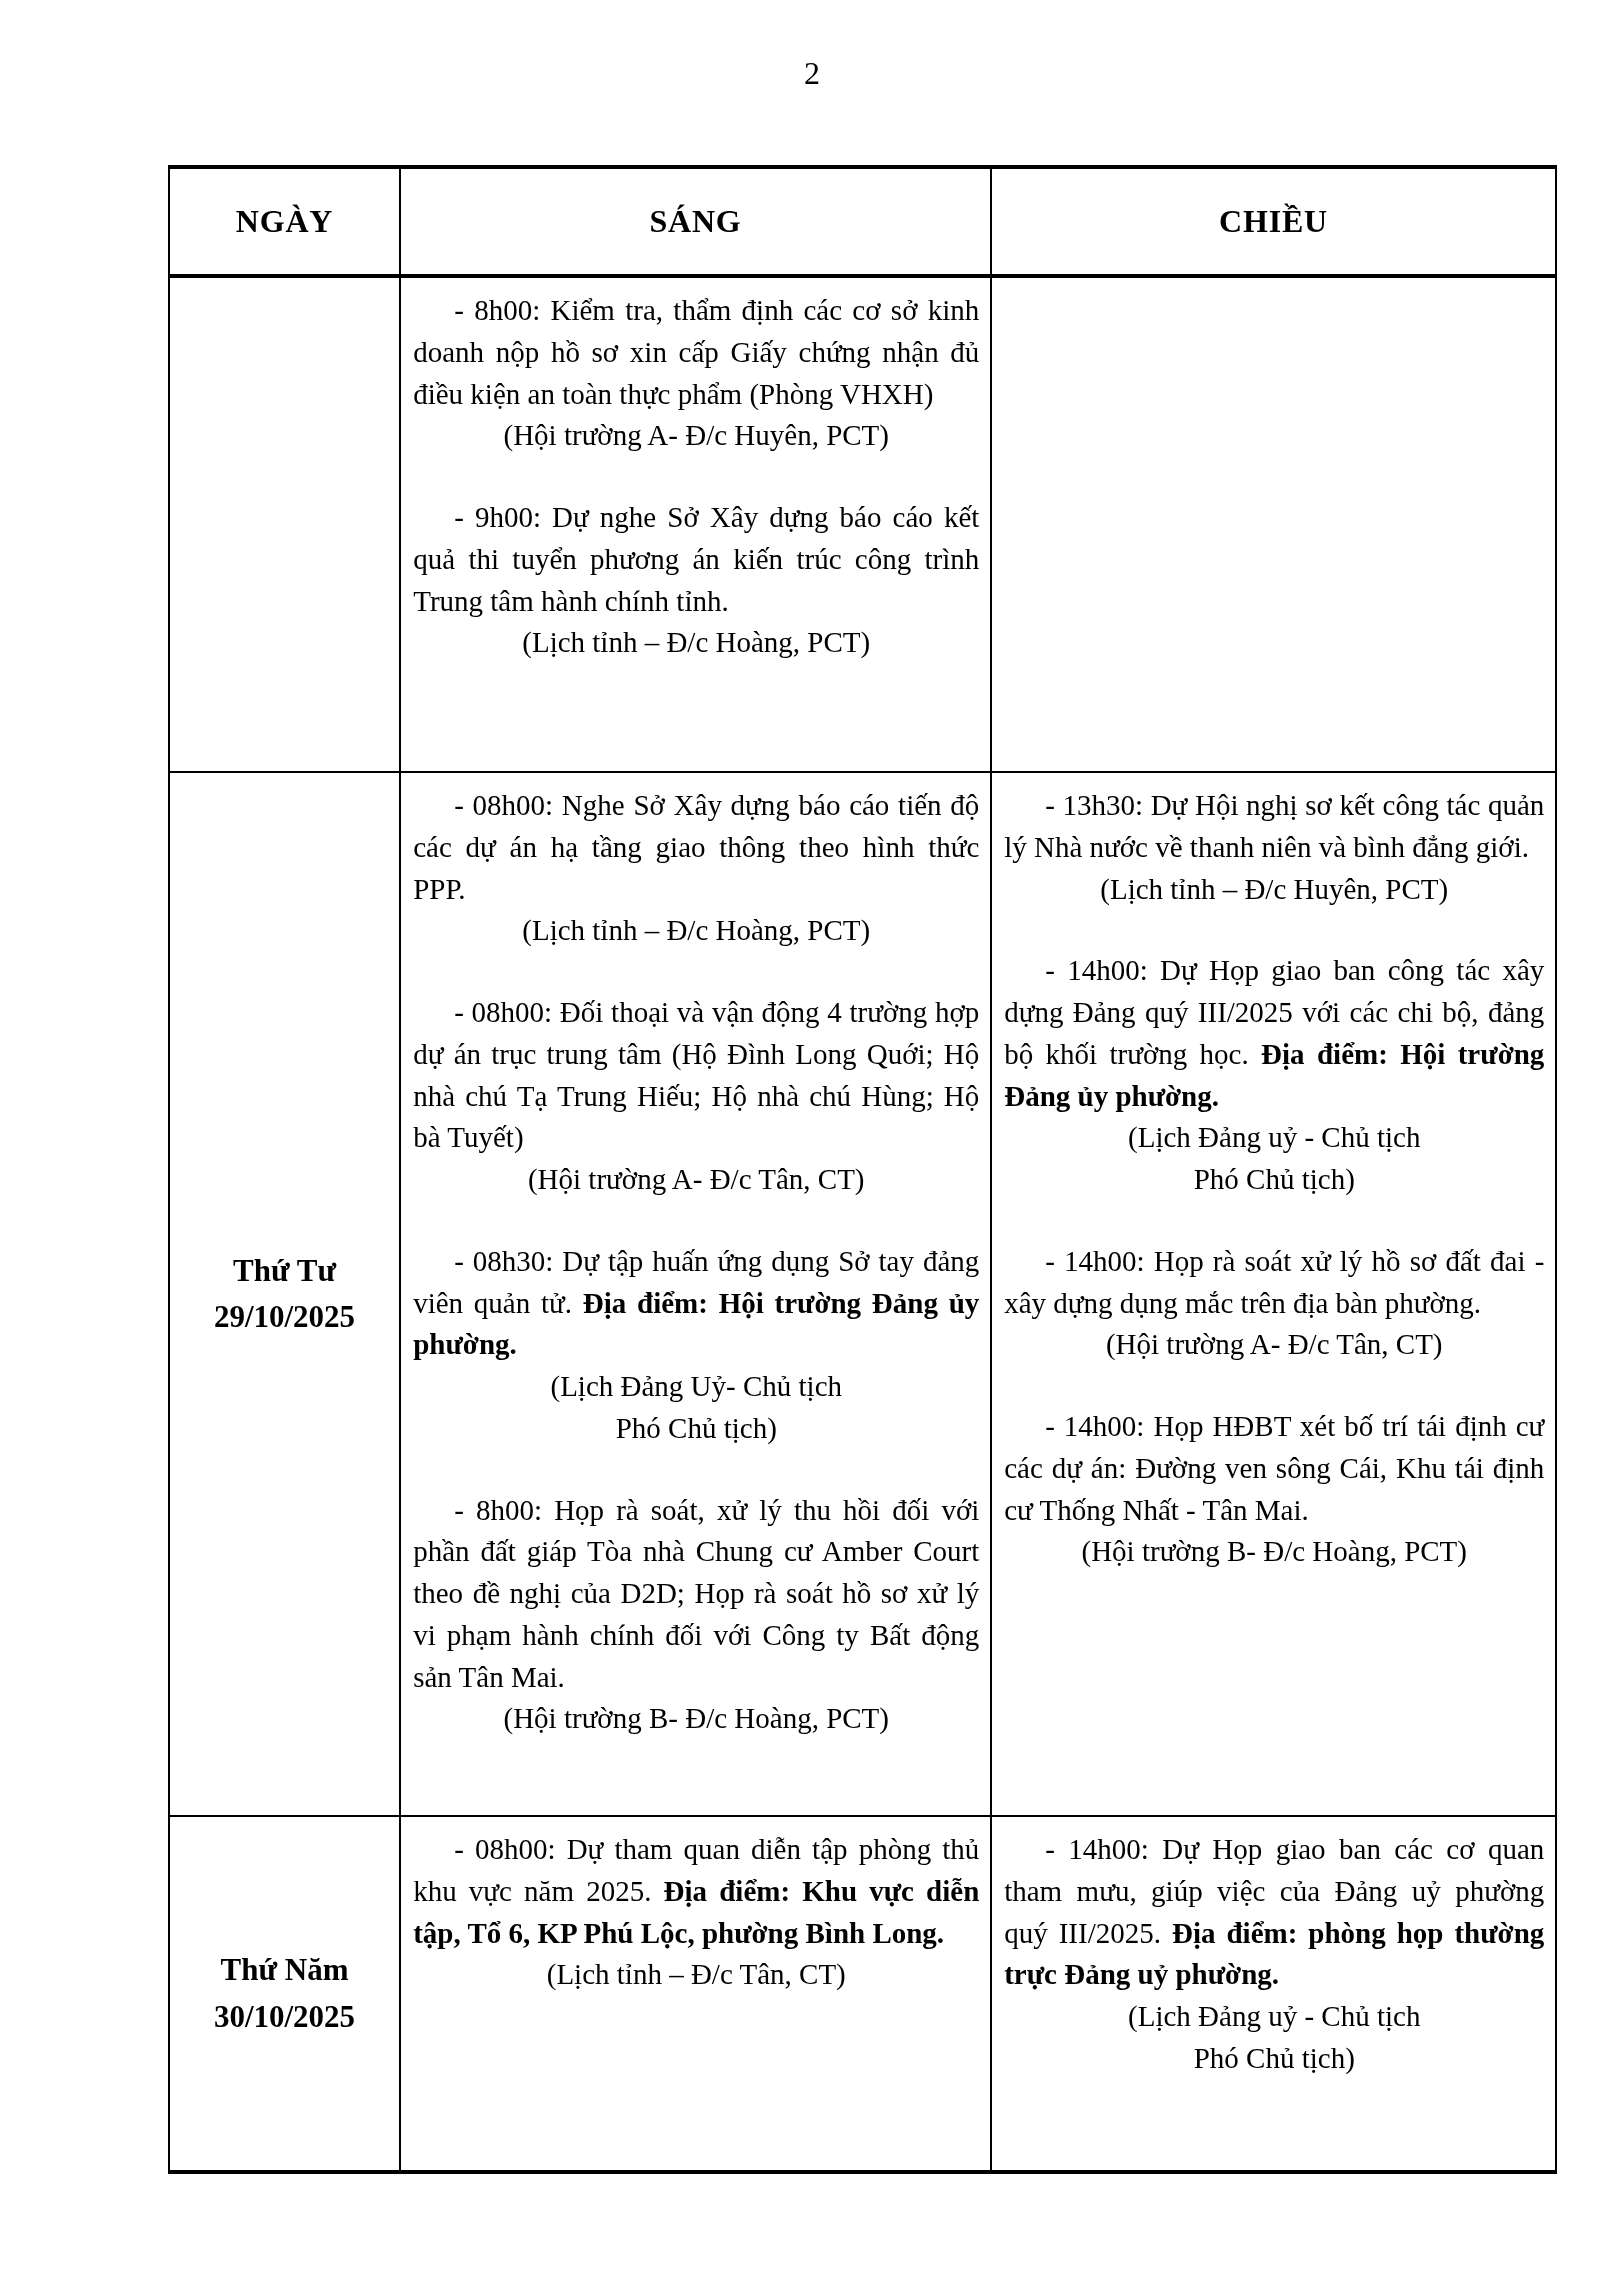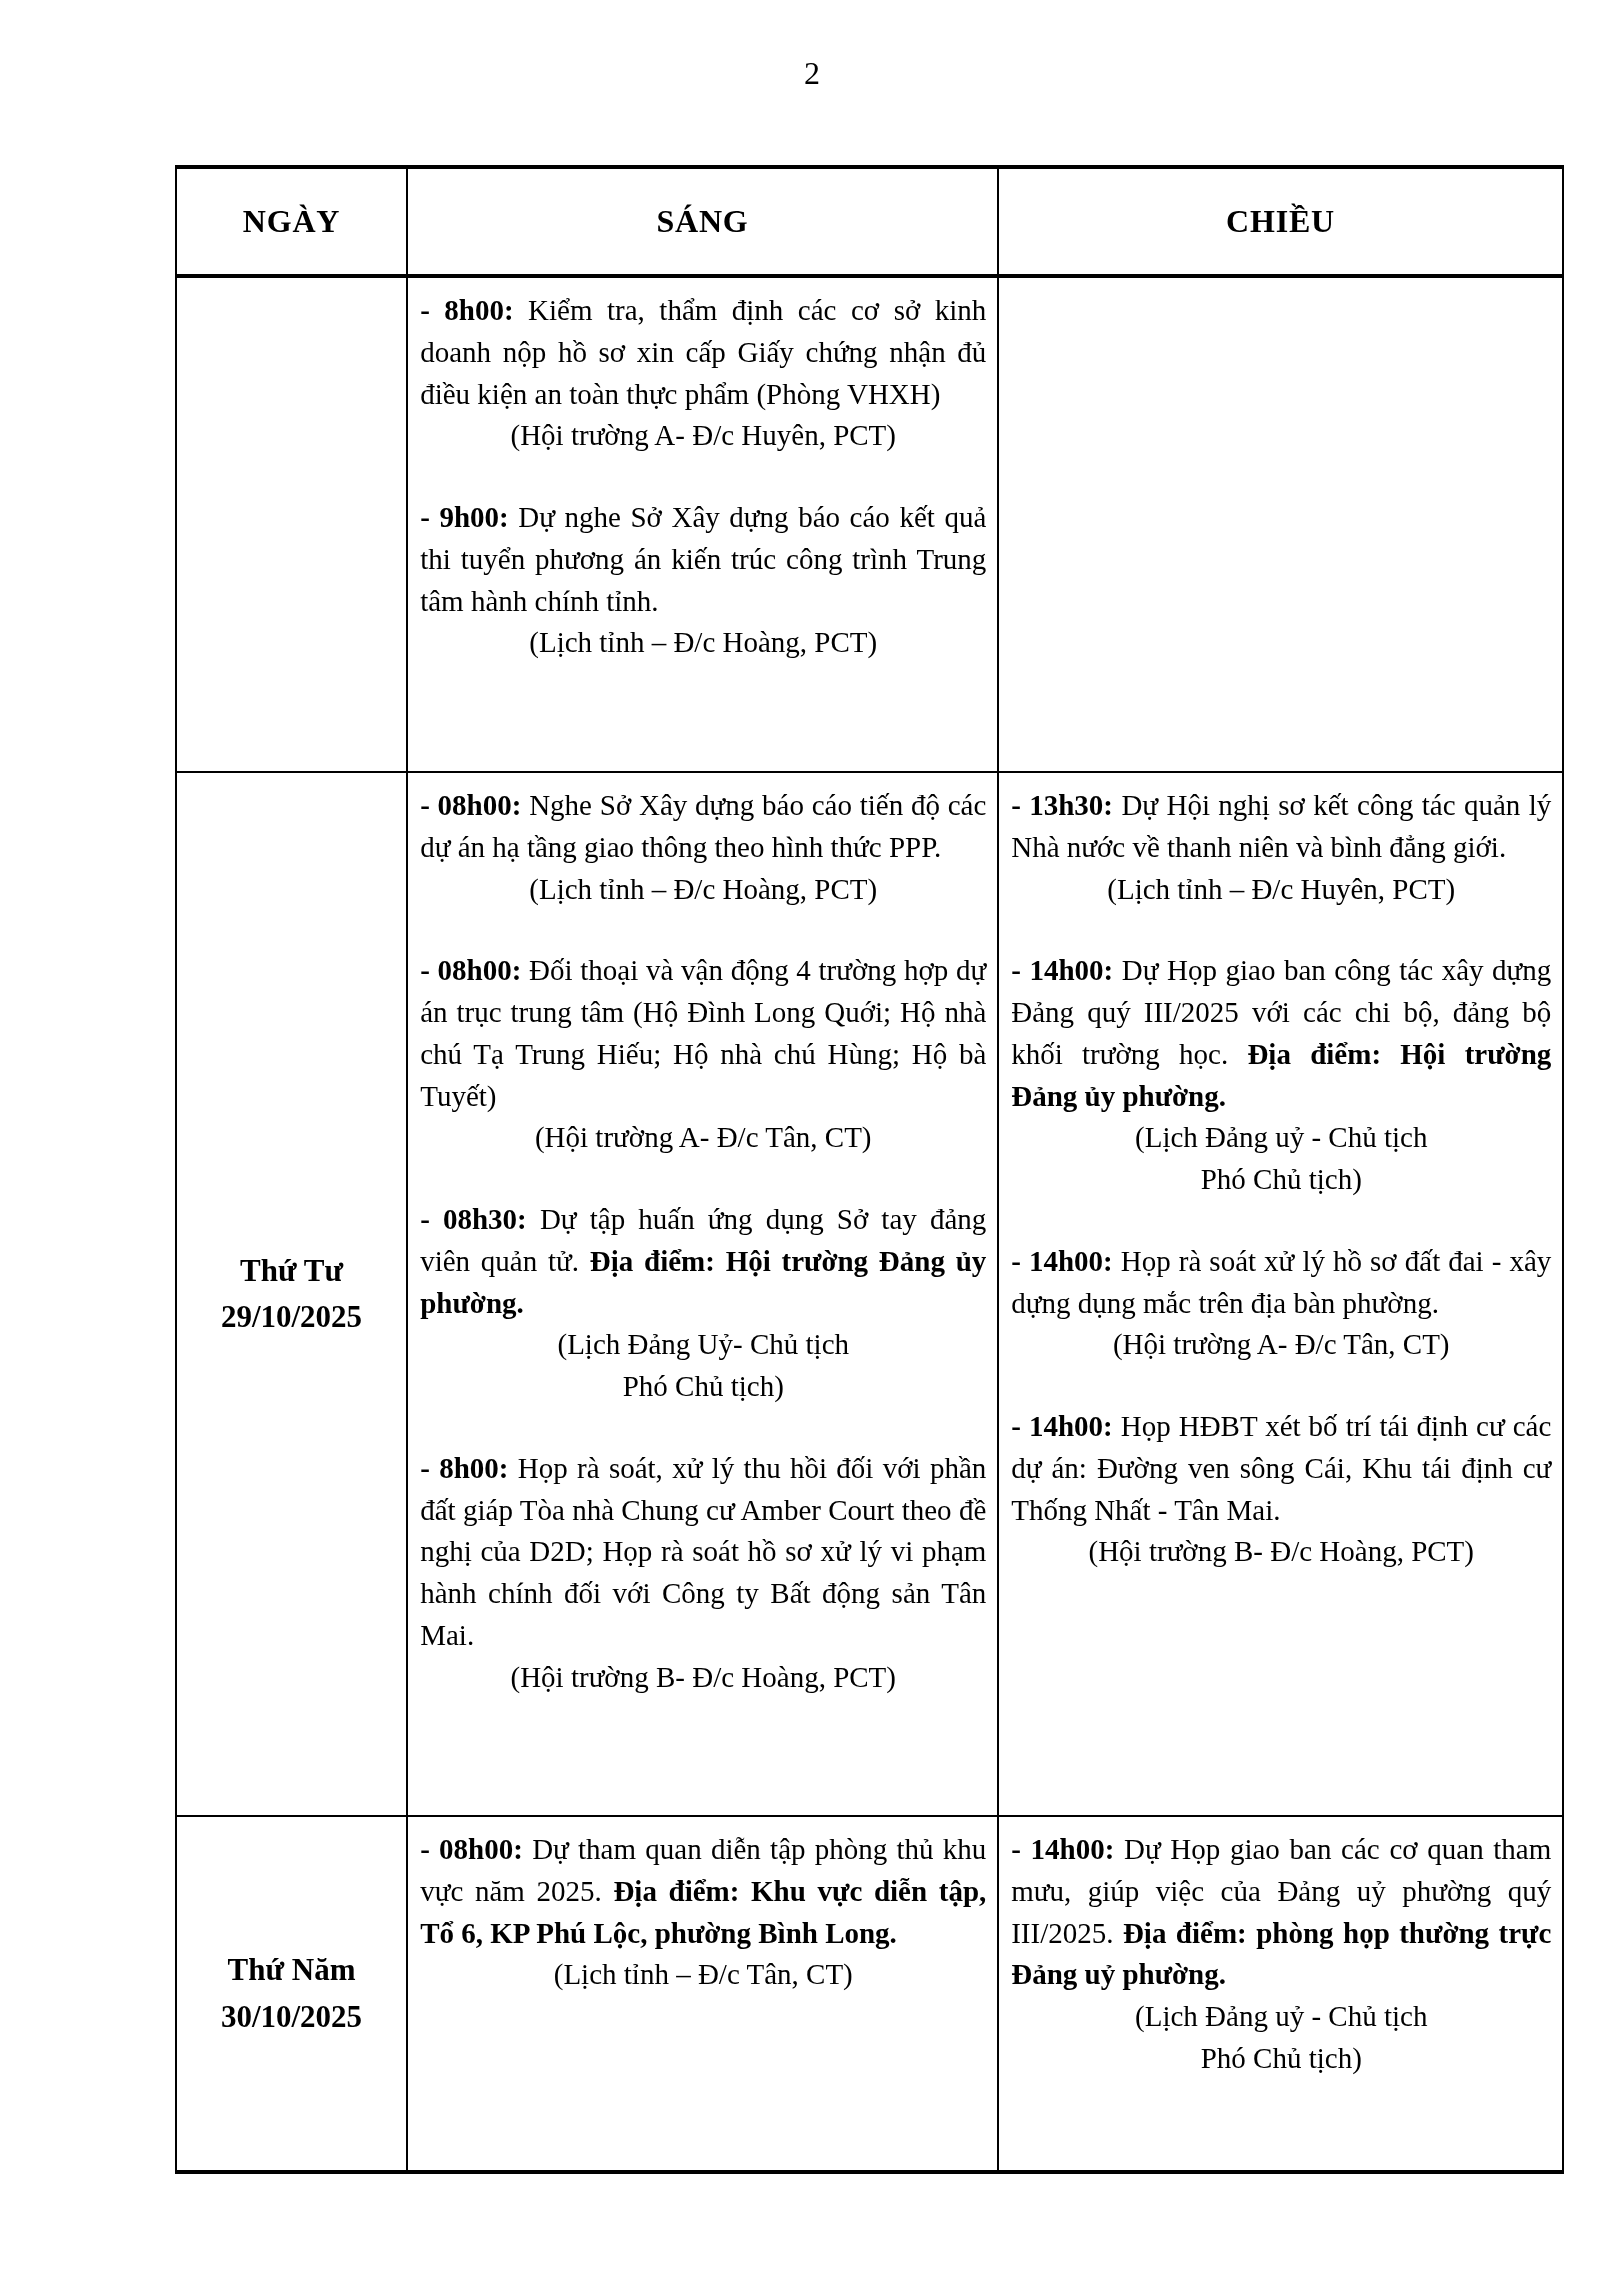--- a/index.html
+++ b/index.html
@@ -17,21 +17,21 @@
     top: 54px;
     left: 0;
     width: 100%;
     text-align: center;
     font-size: 32px;
     line-height: 1.2;
   }
   table.schedule {
     position: absolute;
     top: 165px;
-    left: 175px;
+    left: 168px;
     width: 1386px;
     border-collapse: collapse;
     table-layout: fixed;
   }
   col.c-date  { width: 231px; }
   col.c-am    { width: 591px; }
   col.c-pm    { width: 565px; }
   th, td { border: 2.3px solid #000000; }
   thead th {
     border-top: 4.6px solid #000000;
@@ -55,21 +55,21 @@
     vertical-align: middle;
     text-align: center;
     font-weight: bold;
     font-size: 31px;
     line-height: 1.5;
     padding: 0 4.6px;
     border-radius: 21px;
   }
   .entry + .entry { margin-top: 40px; }
   .entry p { margin: 0; }
-  .entry-body b.time { font-weight: bold; }
+  .entry-body b.time { font-weight: normal; margin-left: 41px; }
   .entry-body b { font-weight: bold; }
   .entry-loc {
     text-align: center;
     text-align-last: center;
     font-weight: normal;
   }
   .loc-gap { margin-top: 40px; }
 </style>
 </head>
 <body>

